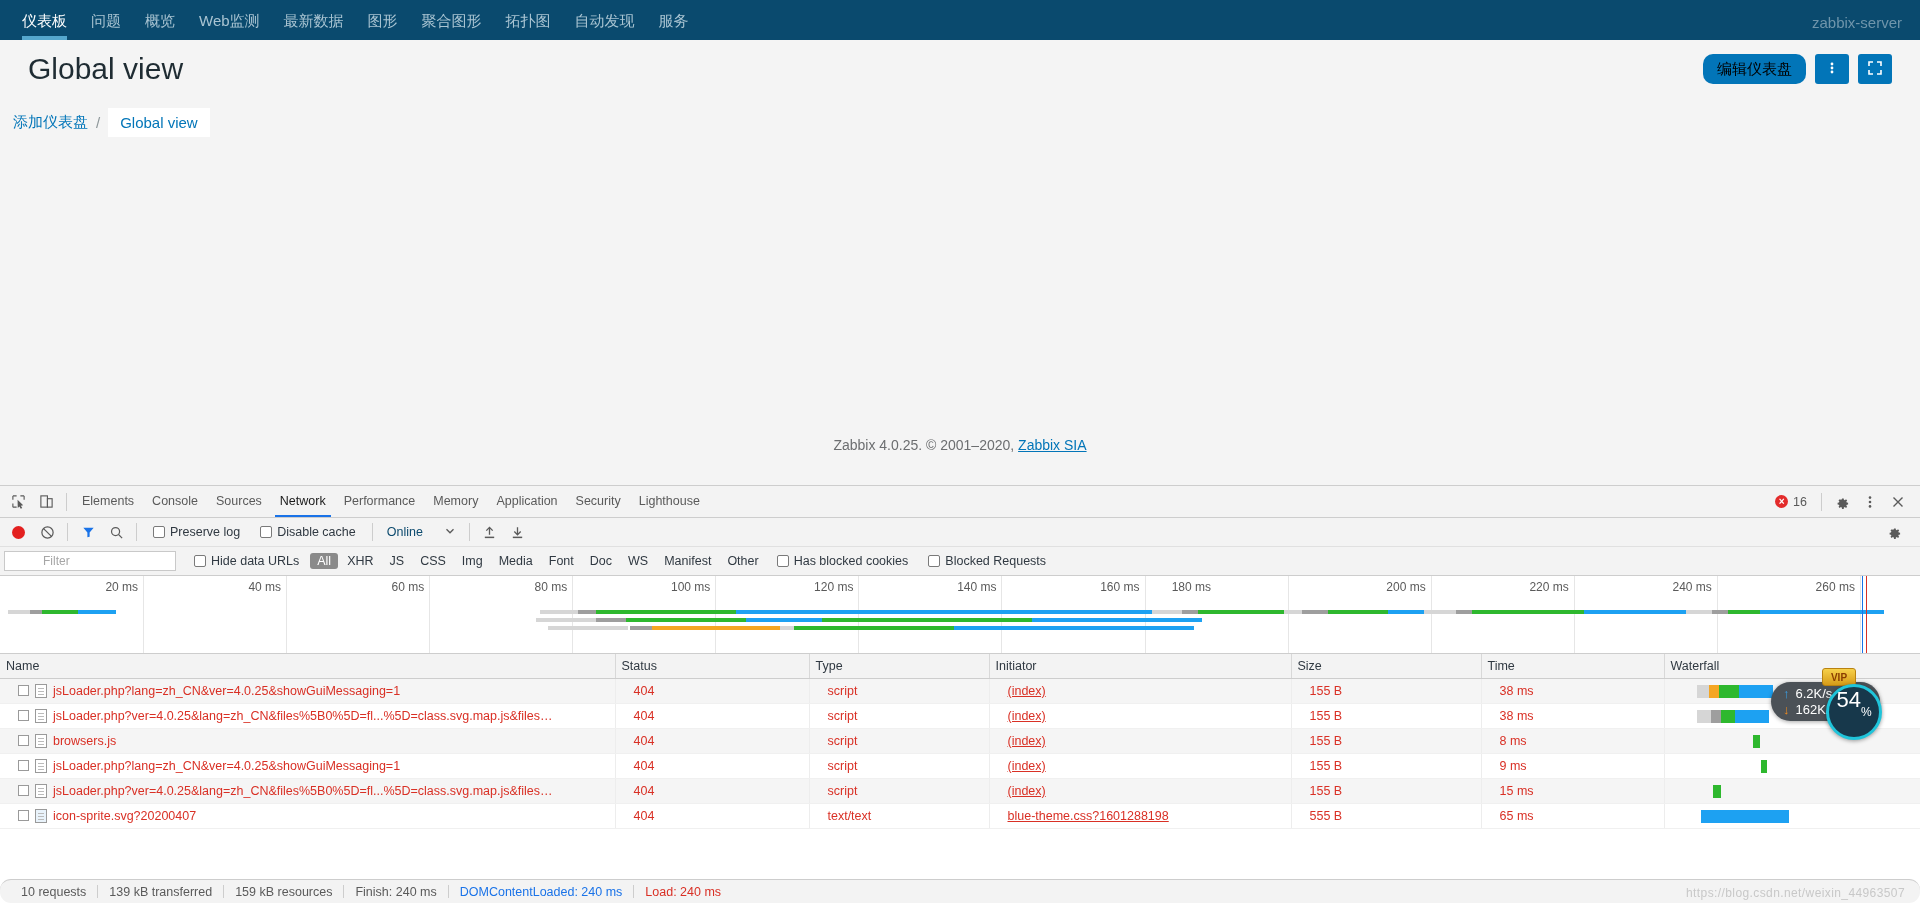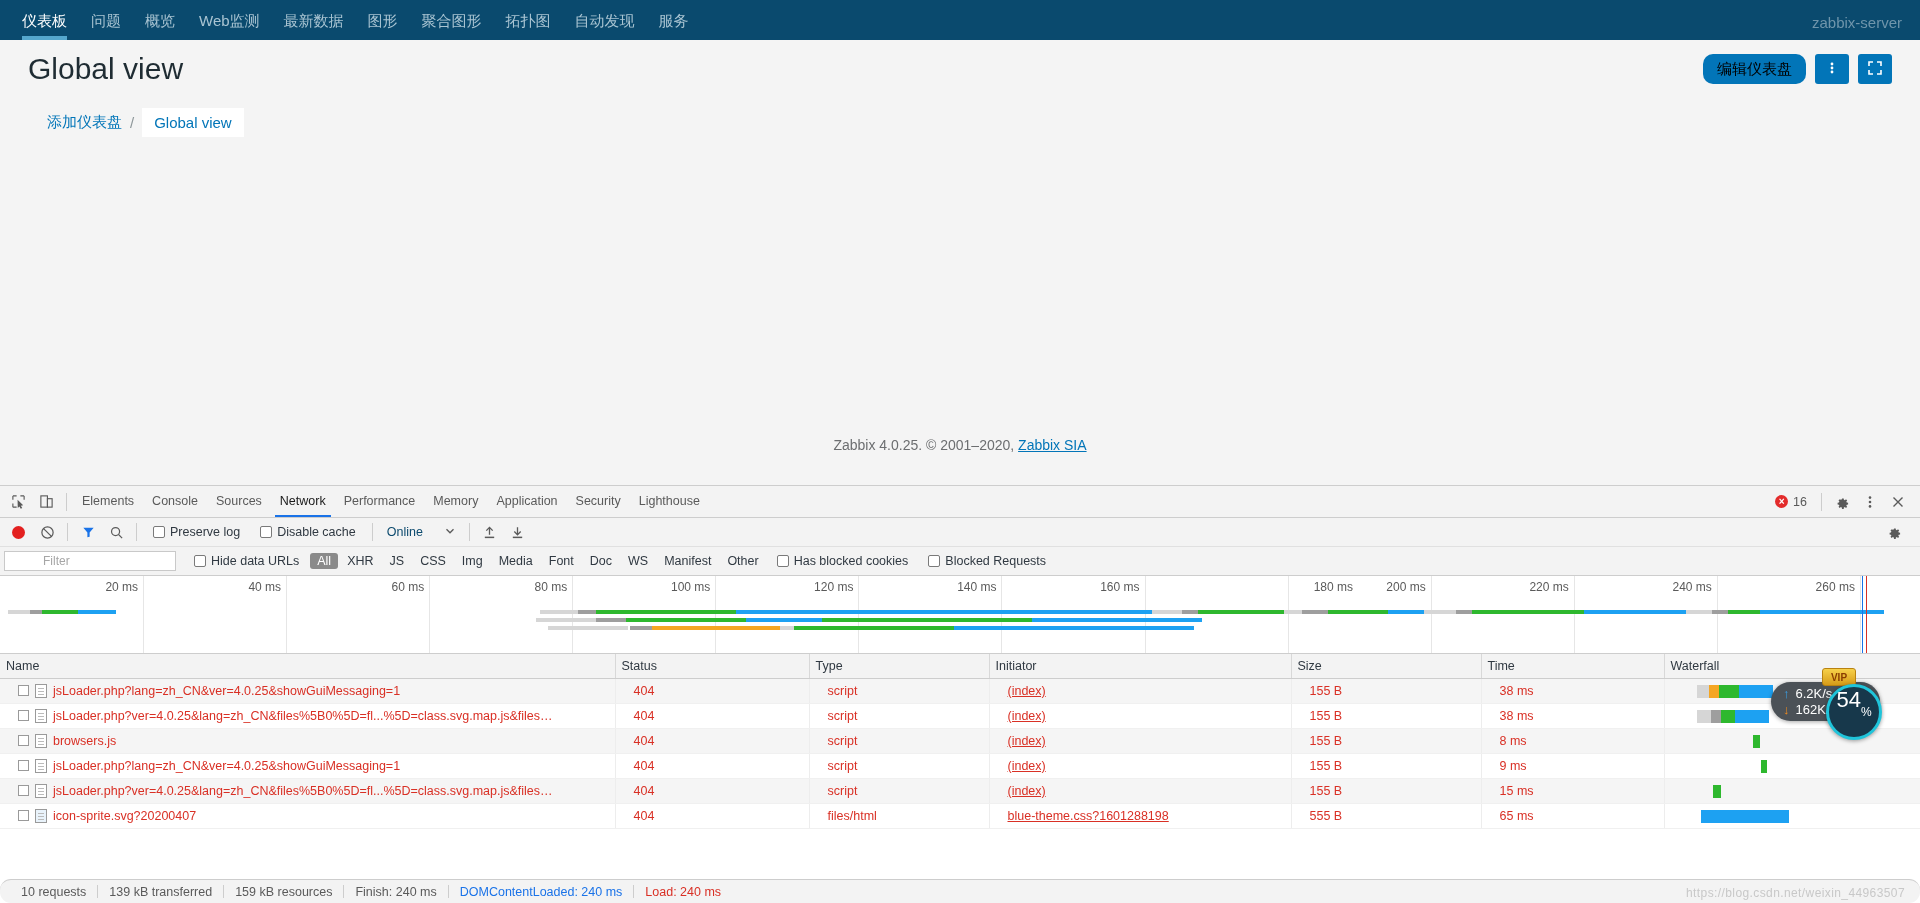--- a/index.html
+++ b/index.html
@@ -65,21 +65,21 @@
   .zbx-header-actions { margin-left: auto; display: flex; align-items: center; gap: 9px; }
   .zbx-btn-primary {
     background: #0275b8; color: #000000; border: 0; border-radius: 10px;
     font-size: 15px; padding: 0 14px; height: 30px; cursor: pointer;
     font-family: "Liberation Sans", sans-serif;
   }
   .zbx-btn-icon {
     background: #0275b8; border: 0; border-radius: 3px; width: 34px; height: 30px; cursor: pointer;
   }
 
-  .zbx-breadcrumb-wrap { padding: 0 13px; margin-top: 10px; display: flex; align-items: center; margin-left: 34px; }
+  .zbx-breadcrumb-wrap { padding: 0 13px; margin-top: 10px; display: flex; align-items: center; }
   .zbx-breadcrumb { display: flex; align-items: center; font-size: 15px; }
   .zbx-bc-link { color: #0275b8; cursor: pointer; }
   .zbx-bc-sep { color: #8d9699; padding: 0 8px; }
   .zbx-bc-current {
     color: #0275b8; background: #fff; padding: 6px 12px; cursor: pointer;
   }
 
   .zbx-footer {
     position: absolute; left: 0; right: 0; bottom: 32px;
     text-align: center; font-size: 14px; color: #6c6e70;
@@ -450,21 +450,21 @@
         <div class="ov-label" style="left: 572.28px;">80 ms</div>
         <div class="ov-gridline" style="left: 715.35px;"></div>
         <div class="ov-label" style="left: 715.35px;">100 ms</div>
         <div class="ov-gridline" style="left: 858.42px;"></div>
         <div class="ov-label" style="left: 858.42px;">120 ms</div>
         <div class="ov-gridline" style="left: 1001.49px;"></div>
         <div class="ov-label" style="left: 1001.49px;">140 ms</div>
         <div class="ov-gridline" style="left: 1144.56px;"></div>
         <div class="ov-label" style="left: 1144.56px;">160 ms</div>
         <div class="ov-gridline" style="left: 1287.63px;"></div>
-        <div class="ov-label" style="left: 1358px;">180 ms</div>
+        <div class="ov-label" style="left: 1216px;">180 ms</div>
         <div class="ov-gridline" style="left: 1430.7px;"></div>
         <div class="ov-label" style="left: 1430.7px;">200 ms</div>
         <div class="ov-gridline" style="left: 1573.77px;"></div>
         <div class="ov-label" style="left: 1573.77px;">220 ms</div>
         <div class="ov-gridline" style="left: 1716.84px;"></div>
         <div class="ov-label" style="left: 1716.84px;">240 ms</div>
         <div class="ov-gridline" style="left: 1859.91px;"></div>
         <div class="ov-label" style="left: 1859.91px;">260 ms</div>
       </div>
     <div id="ov-bars">
@@ -624,21 +624,21 @@
           </tr>
           <tr class="">
             <td>
               <div class="dt-name-cell">
                 <span class="dt-chk-sm"></span>
                 <span class="dt-filetype img"></span>
                 <span class="nm">icon-sprite.svg?20200407</span>
               </div>
             </td>
             <td>404</td>
-            <td>files/html</td>
+            <td>text/text</td>
             <td><span class="dt-link">blue-theme.css?1601288198</span></td>
             <td class="num">555 B</td>
             <td class="num">65 ms</td>
             <td class="wf-cell">
               <div class="wf-bar" style="left: 36px; width: 88px; background: rgb(29, 161, 242);"></div>
             </td>
           </tr>
         </tbody>
     </table>
   </div>

